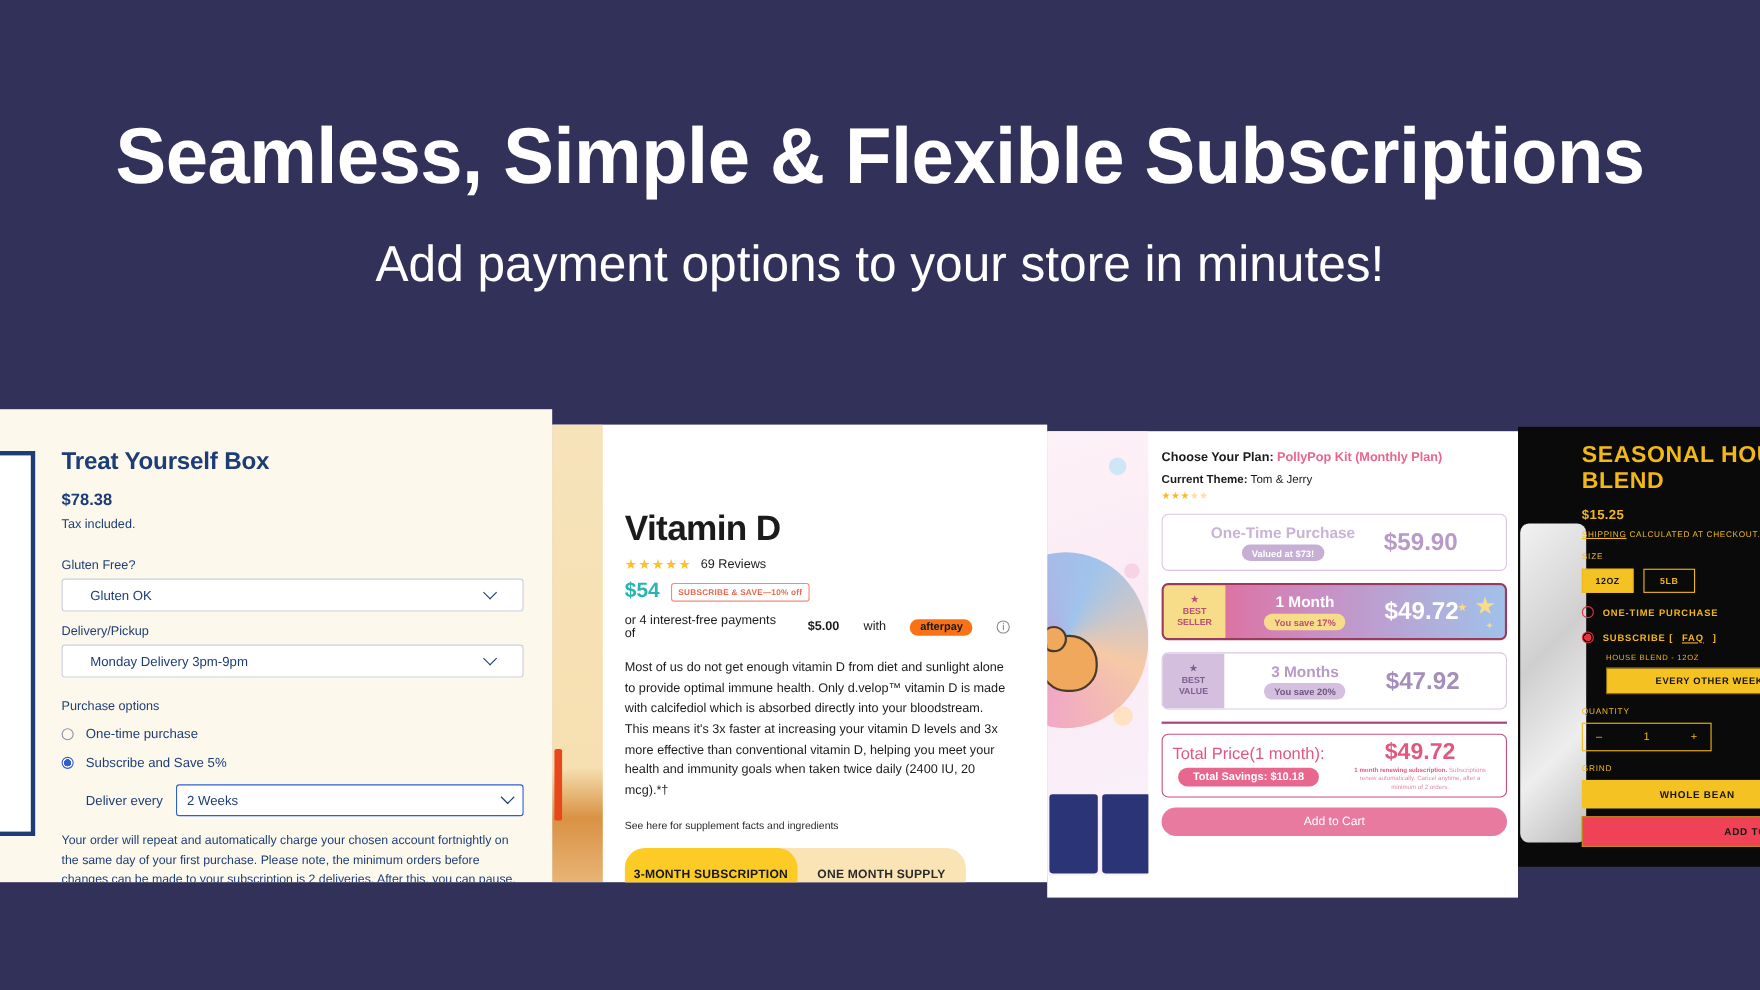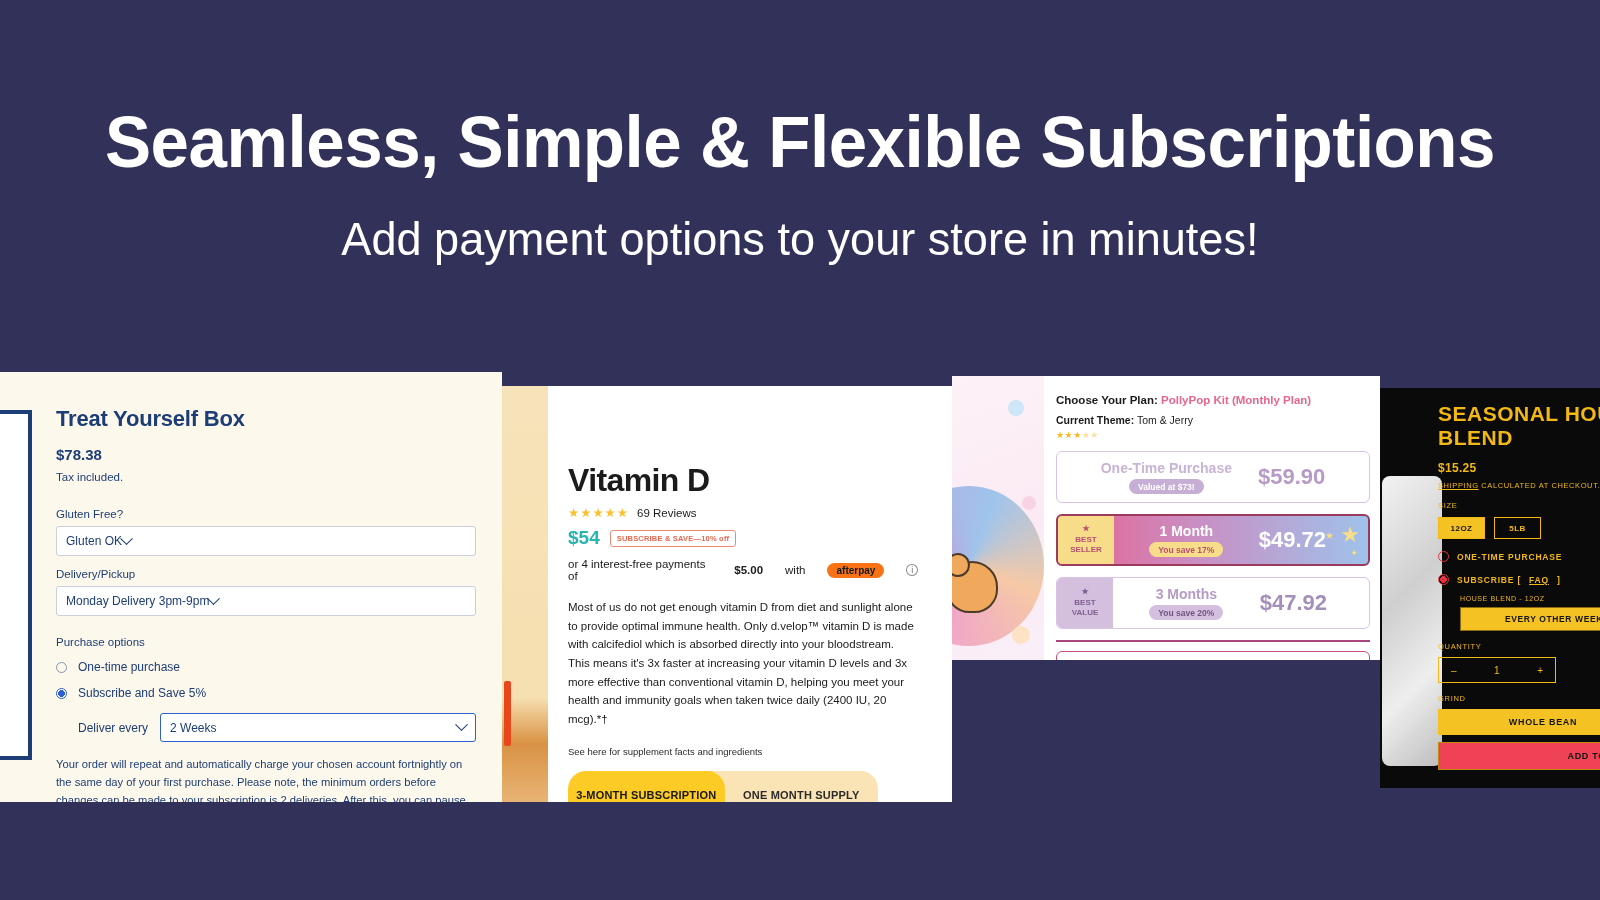--- a/index.html
+++ b/index.html
@@ -38,22 +38,22 @@
 
   .c1-body { position: absolute; left: 64px; top: 34px; width: 420px; color: #1d3d77; }
   .c1-title { font-size: 22px; font-weight: 700; letter-spacing: -0.2px; }
   .c1-price { font-size: 15px; font-weight: 700; margin-top: 14px; }
   .c1-tax { font-size: 11.5px; margin-top: 8px; font-weight: 400; }
   .c1-selects { display: flex; gap: 12px; margin-top: 25px; flex-direction: column; }
   .c1-field { flex: 1; }
   .c1-label { font-size: 11.5px; margin-bottom: 6px; }
   .c1-select {
     height: 30px; background: #ffffff; border: 1px solid #c9cfdd; border-radius: 3px;
-    display: flex; align-items: center; padding: 0 9px; font-size: 12px; color: #1d3d77;
-    justify-content: flex-start;
+    display: flex; align-items: center; padding: 0 25px; font-size: 12px; color: #1d3d77;
+    justify-content: space-between;
   }
   .chev { width: 9px; height: 9px; border-right: 1.6px solid #1d3d77;
           border-bottom: 1.6px solid #1d3d77; transform: rotate(45deg) translate(-2px,-2px); }
   .c1-po-label { font-size: 11.5px; margin-top: 20px; }
   .c1-opt { display: flex; align-items: center; gap: 11px; margin-top: 12px; font-size: 12px; }
   .radio { width: 11px; height: 11px; border: 1.4px solid #8893ad; border-radius: 50%;
            flex: 0 0 auto; background: #fdf8ec; }
   .radio.on { border-color: #2f5fd0; background:
       radial-gradient(circle, #2f5fd0 0 3.2px, #ffffff 3.4px 100%); }
   .c1-deliver { display: flex; align-items: center; gap: 12px; margin-top: 13px; padding-left: 22px; }
@@ -90,21 +90,21 @@
   .c2-see { font-size: 9.5px; margin-top: 18px; color: #2a2a2a; }
   .c2-toggle { display: flex; margin-top: 14px; width: 310px; height: 48px;
                border-radius: 18px; overflow: hidden; background: #fae3b4; }
   .c2-tg-a { flex: 1.02; background: #fccb26; border-radius: 18px; display: flex;
              align-items: center; justify-content: center; font-size: 11px; font-weight: 700;
              color: #171717; letter-spacing: 0.2px; }
   .c2-tg-b { flex: 1; display: flex; align-items: center; justify-content: center;
              font-size: 11px; font-weight: 700; color: #2b2b2b; letter-spacing: 0.2px; }
 
   
-  .card3 { position: absolute; left: 952px; top: 16px; width: 428px; height: 284px;
+  .card3 { position: absolute; left: 952px; top: 32px; width: 428px; height: 424px;
            background: #ffffff; overflow: hidden; }
   .c3-art { position: absolute; left: 0; top: 0; width: 92px; height: 404px;
             background: linear-gradient(160deg,#fdf2f7 0%,#fbeaf4 40%,#f8f2fb 100%); overflow: hidden; }
   .c3-blob { position: absolute; left: -58px; top: 110px; width: 150px; height: 160px;
              border-radius: 50%;
              background: conic-gradient(from 200deg,#f0a6c8,#b9a7e0,#9fc4ec,#f6c9a6,#f0a6c8); }
   .c3-mouse { position: absolute; left: -6px; top: 185px; width: 52px; height: 52px;
               border-radius: 50% 50% 45% 45%; background: #f0a85c; border: 2px solid #4a3a2a; }
   .c3-mouse-ear { position: absolute; left: -2px; top: -10px; width: 24px; height: 24px;
                   border-radius: 50%; background: #f0a85c; border: 2px solid #4a3a2a; }

